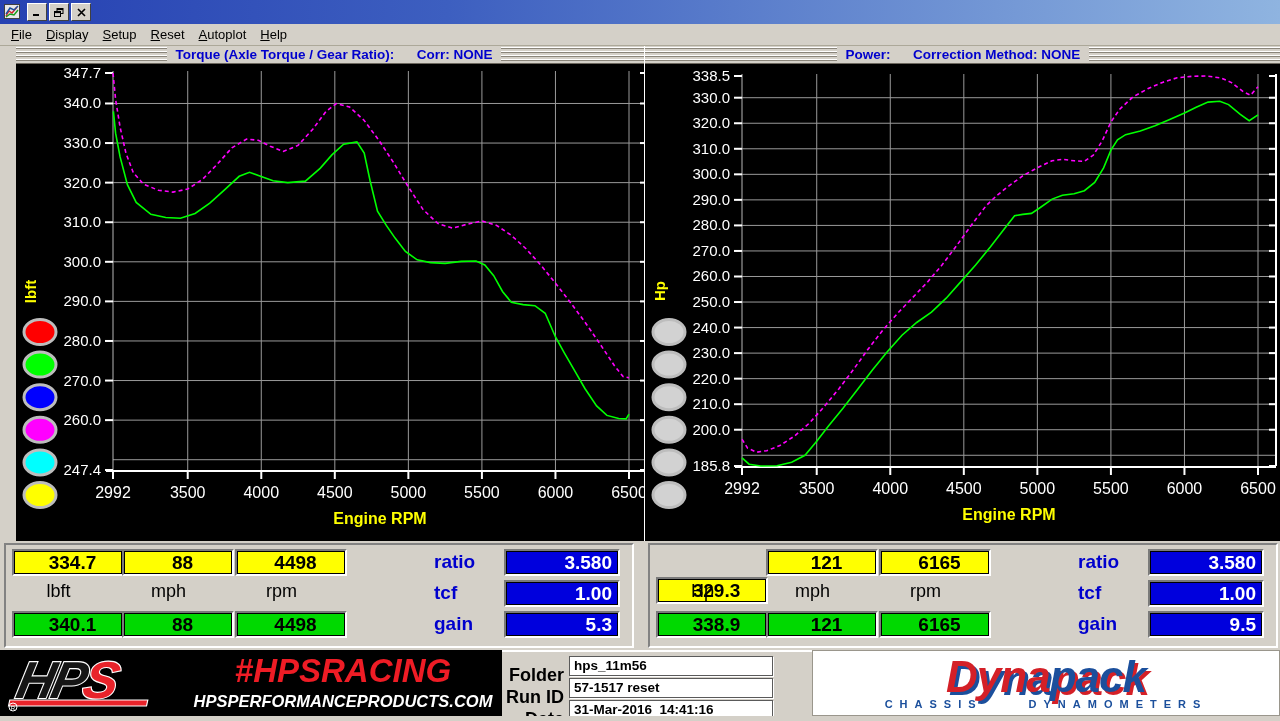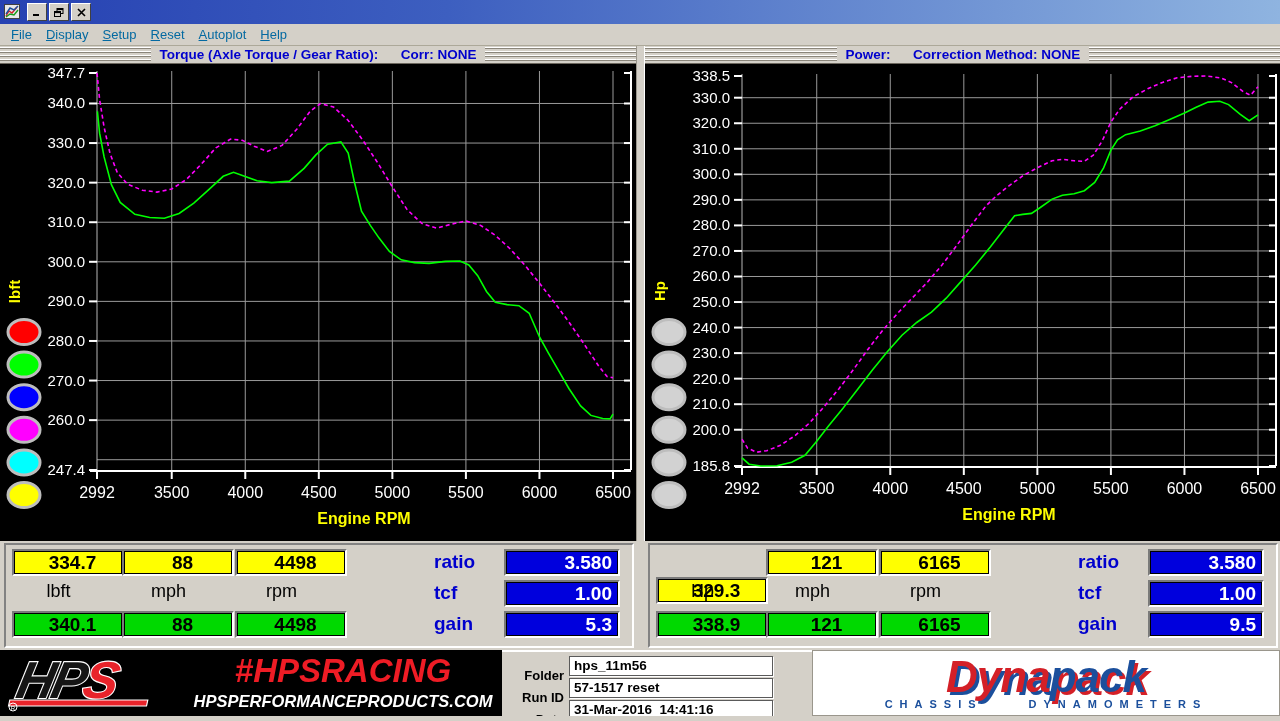--- a/index.html
+++ b/index.html
@@ -9,27 +9,27 @@
   
   .titlebar{left:0;top:0;width:1280px;height:24px;background:linear-gradient(90deg,#2641b2 0%,#3d5fc0 35%,#8fb4e0 100%);display:flex;align-items:center;padding:0 4px;box-sizing:border-box;}
   .title-icon{width:18px;height:16px;margin-right:5px;flex:0 0 auto;}
   .title-text{color:#fff;font-weight:bold;font-size:13px;white-space:pre;flex:1;}
   .winbtns{display:flex;gap:2px;}
   .winbtn{width:18px;height:16px;background:#d4d0c8;border:1px solid;border-color:#fff #404040 #404040 #fff;display:flex;align-items:center;justify-content:center;}
   .winbtn svg{display:block;}
 
   
   .menubar{left:0;top:24px;width:1280px;height:22px;background:#d4d0c8;border-bottom:1px solid #aca899;display:flex;align-items:center;padding-left:4px;box-sizing:border-box;}
-  .menu-item{font-size:13px;color:#0369a1;padding:2px 7px;cursor:default;}
+  .menu-item{font-size:13px;color:#000000;padding:2px 7px;cursor:default;}
   .menu-item u{text-decoration:underline;}
 
   
   .charts{left:0;top:46px;width:1280px;height:497px;background:#d4d0c8;}
   .chart-panel{position:absolute;top:0;width:636px;height:495px;background:#000;}
-  .chart-panel.left{left:0;border-right:1px solid #9a968c;}
+  .chart-panel.left{left:16px;border-right:1px solid #9a968c;}
   .chart-panel.right{left:644px;border-left:1px solid #fff;}
   .chart-header{height:17px;background:repeating-linear-gradient(180deg,#d4d0c8 0px,#d4d0c8 1px,#ffffff 1px,#ffffff 2px,#8a857a 2px,#8a857a 3px,#d4d0c8 3px,#d4d0c8 4px);display:flex;align-items:center;justify-content:center;border-bottom:1px solid #6c675e;}
   .chart-header span{background:#d4d0c8;color:#0000cd;font-weight:bold;font-size:13.5px;line-height:17px;padding:0 9px;white-space:pre;}
   .plot-svg{display:block;}
 
   
   .vpanel{top:543px;width:626px;height:101px;background:#d4d0c8;border:2px solid;border-color:#828282 #ffffff #ffffff #828282;box-sizing:content-box;}
   .vpanel.left{left:4px;}
   .vpanel.right{left:648px;}
   .vbox{position:absolute;height:22px;border:2px solid;border-color:#7a7a7a #ffffff #ffffff #7a7a7a;box-shadow:inset 0 0 0 1px #000;font-size:19px;font-weight:bold;color:#000;text-align:center;padding:1px 6px 0 15px;box-sizing:content-box;width:87px;}
@@ -38,21 +38,21 @@
   .unit-label{position:absolute;top:36px;width:93px;text-align:center;font-size:18px;color:#000;}
   .side-label{position:absolute;left:428px;width:66px;font-size:19px;color:#0000cd;font-weight:600;}
   .bluebox{position:absolute;left:498px;width:106px;height:22px;background:#0000dd;border:2px solid;border-color:#7a7a7a #ffffff #ffffff #7a7a7a;box-shadow:inset 0 0 0 1px #000;color:#fff;font-size:19px;font-weight:bold;text-align:right;padding:1px 6px 0 0;}
 
   
   .footer-black{left:0;top:650px;width:502px;height:66px;background:#000;}
   .hashtag{position:absolute;left:188px;top:2px;width:310px;text-align:center;color:#ee1c25;font-size:33px;font-weight:900;font-style:italic;letter-spacing:0px;}
   .hps-url{position:absolute;left:188px;top:42px;width:310px;text-align:center;color:#fff;font-size:16.5px;font-weight:bold;font-style:italic;}
   .footer-fields{left:502px;top:650px;width:310px;height:66px;background:#d4d0c8;border-top:2px solid #fff;box-sizing:border-box;}
   .frow{position:absolute;left:0;height:19px;display:flex;align-items:center;}
-  .flabel{width:62px;text-align:right;font-size:13px;font-weight:bold;color:#000;margin-right:5px;margin-top:20px;}
+  .flabel{width:62px;text-align:right;font-size:18px;font-weight:bold;color:#000;margin-right:5px;margin-top:20px;}
   .fvalue{width:198px;height:17px;background:#fff;border:1px solid #5a5a5a;box-shadow:1px 1px 0 #fff;font-size:13.5px;font-weight:bold;color:#000;padding:1px 0 0 4px;white-space:pre;}
   .footer-dyna{left:812px;top:650px;width:468px;height:66px;background:#fff;border:1px solid #9a968c;box-sizing:border-box;display:flex;flex-direction:column;align-items:center;justify-content:center;}
   .dyna-line1{font-size:44px;font-weight:900;font-style:italic;line-height:40px;letter-spacing:-1px;}
   .dyna-part1{color:#d42027;text-shadow:3px 3px 0 #1b4f9c;}
   .dyna-part2{color:#1b4f9c;text-shadow:3px 3px 0 #d42027;}
   .dyna-line2{display:flex;gap:46px;margin-top:1px;}
   .dyna-line2 span{color:#1b4f9c;font-size:11px;font-weight:bold;letter-spacing:7px;}
   .footer-strip{left:0;top:716px;width:1280px;height:5px;background:#d4d0c8;}
 </style>
 </head>

